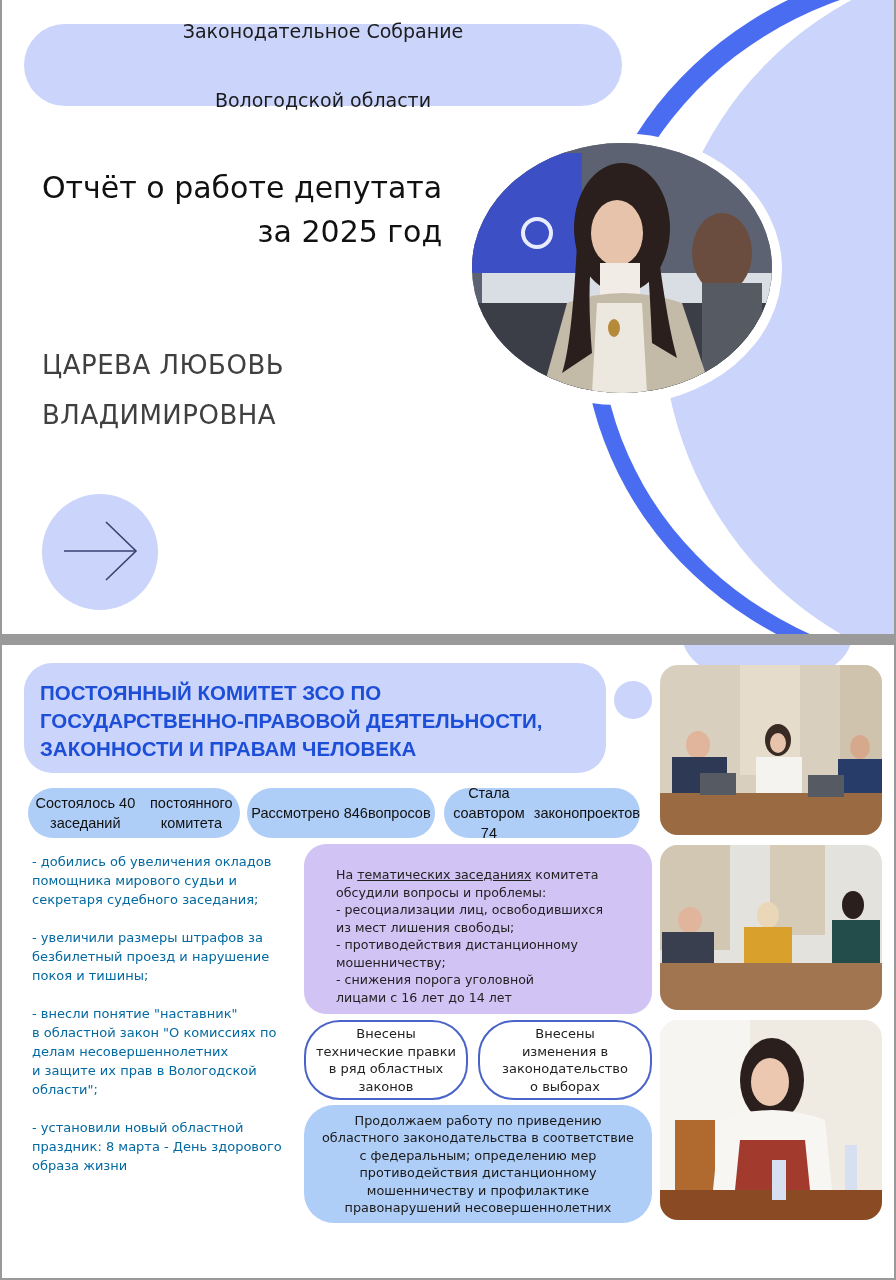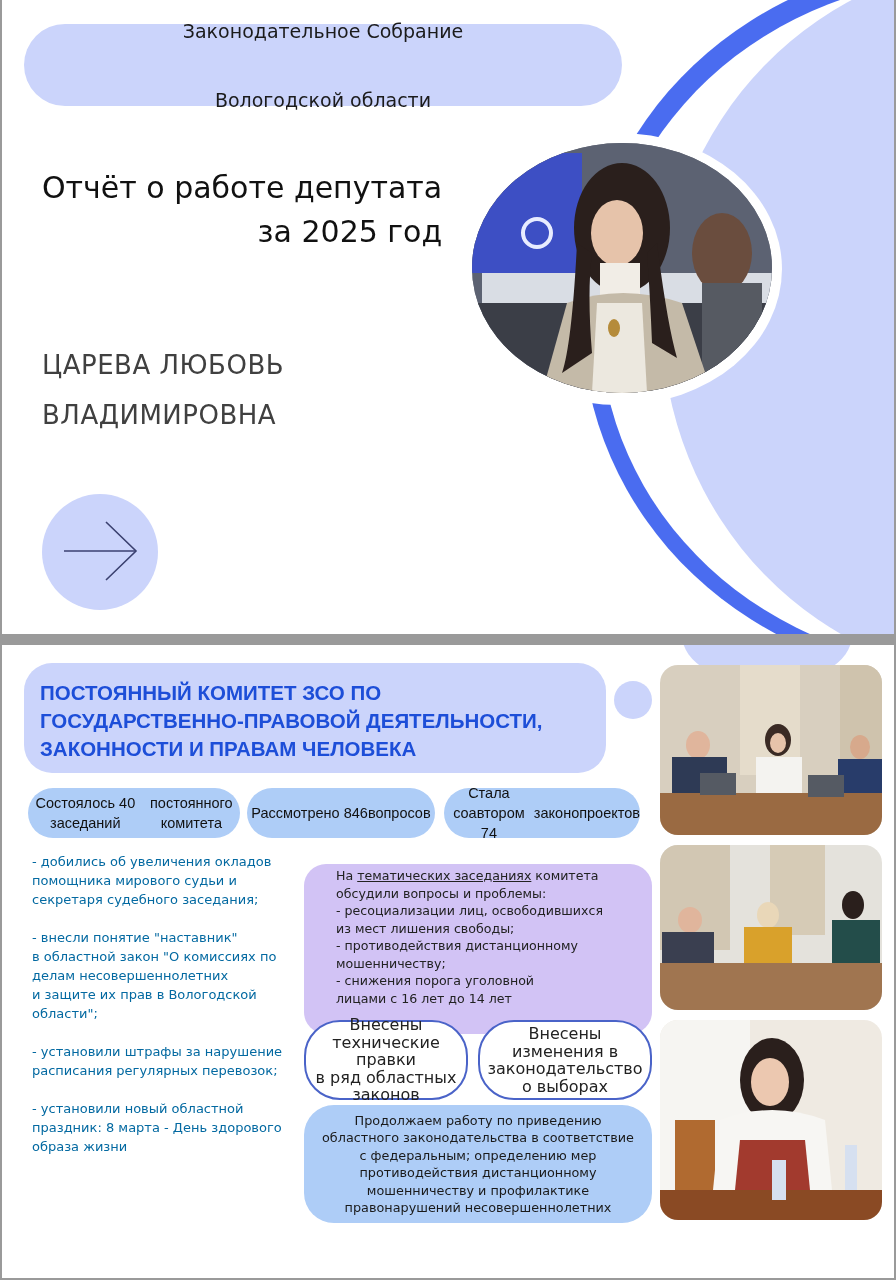--- a/index.html
+++ b/index.html
@@ -19,23 +19,23 @@
   .portrait { position: absolute; left: 470px; top: 143px; width: 300px; height: 250px; border-radius: 50%; overflow: hidden; background: #6b6f7c; }
   .next-btn { position: absolute; left: 40px; top: 494px; width: 116px; height: 116px; border-radius: 50%; background: #cbd4fb; display: flex; align-items: center; justify-content: center; cursor: pointer; }
 
   
   .deco-semi { position: absolute; left: 680px; top: -60px; width: 170px; height: 100px; border-radius: 50%; background: #cbd4fb; }
   .deco-dot { position: absolute; left: 612px; top: 36px; width: 38px; height: 38px; border-radius: 50%; background: #cbd4fb; }
   .committee-pill { position: absolute; left: 22px; top: 18px; width: 582px; height: 110px; border-radius: 28px; background: #cbd4fb; padding: 16px 16px; font-family: "Liberation Sans", sans-serif; font-weight: bold; font-size: 20.5px; line-height: 28px; color: #1d4ed8; }
   .stat { position: absolute; top: 143px; height: 50px; border-radius: 25px; background: #aecdf7; display: flex; align-items: center; justify-content: center; font-family: "Liberation Sans", sans-serif; font-size: 14.5px; line-height: 20px; color: #111; text-align: center; }
   .achievements { position: absolute; left: 30px; top: 207px; width: 270px; font-size: 13px; line-height: 19px; color: #0369a1; }
   .achievements p { margin-bottom: 19px; white-space: pre-line; }
-  .topics { position: absolute; left: 302px; top: 199px; width: 348px; height: 170px; border-radius: 22px; background: #d2c3f5; padding: 3px 14px 0 32px; font-size: 12.6px; line-height: 17.5px; color: #222; margin-top: 20px; }
+  .topics { position: absolute; left: 302px; top: 199px; width: 348px; height: 170px; border-radius: 22px; background: #d2c3f5; padding: 22px 14px 0 32px; font-size: 12.6px; line-height: 17.5px; color: #222; }
   .topics u { text-decoration: underline; }
-  .outline-pill { position: absolute; top: 375px; height: 80px; border-radius: 36px; border: 2px solid #4a63c8; background: #fff; display: flex; flex-direction: column; align-items: center; justify-content: center; font-size: 16px; line-height: 17.5px; color: #222; text-align: center; }
+  .outline-pill { position: absolute; top: 375px; height: 80px; border-radius: 36px; border: 2px solid #4a63c8; background: #fff; display: flex; flex-direction: column; align-items: center; justify-content: center; font-size: 13px; line-height: 17.5px; color: #222; text-align: center; }
   .continue { position: absolute; left: 302px; top: 460px; width: 348px; height: 118px; border-radius: 30px; background: #aecdf7; display: flex; flex-direction: column; align-items: center; justify-content: center; font-size: 12.8px; line-height: 17.5px; color: #1a1a1a; text-align: center; font-weight: 500; }
   .photo { position: absolute; left: 658px; width: 222px; border-radius: 18px; overflow: hidden; }
 </style>
 </head>
 <body>
 
 <div class="slide" id="slide1">
   <div class="arc-outer"></div>
   <div class="arc-gap"></div>
   <div class="arc-fill"></div>
@@ -104,27 +104,28 @@
   </div>
   <div class="stat" style="left:442px;width:196px;">
     <span>Стала соавтором 74</span>
     <span>законопроектов</span>
   </div>
 
   <div class="achievements">
     <p>- добились об увеличения окладов
 помощника мирового судьи и
 секретаря судебного заседания;</p>
+    <p>- увеличили размеры штрафов за
+безбилетный проезд и нарушение
+покоя и тишины;</p>
     <p>- внесли понятие "наставник"
 в областной закон "О комиссиях по
 делам несовершеннолетних
 и защите их прав в Вологодской
 области";</p>
-    <p>- установили штрафы за нарушение
-расписания регулярных перевозок;</p>
     <p>- установили новый областной
 праздник: 8 марта - День здорового
 образа жизни</p>
   </div>
 
   <div class="topics">
     <div><span>На </span><u>тематических заседаниях</u><span> комитета</span></div>
     <div>обсудили вопросы и проблемы:</div>
     <div>- ресоциализации лиц, освободившихся</div>
     <div>из мест лишения свободы;</div>

